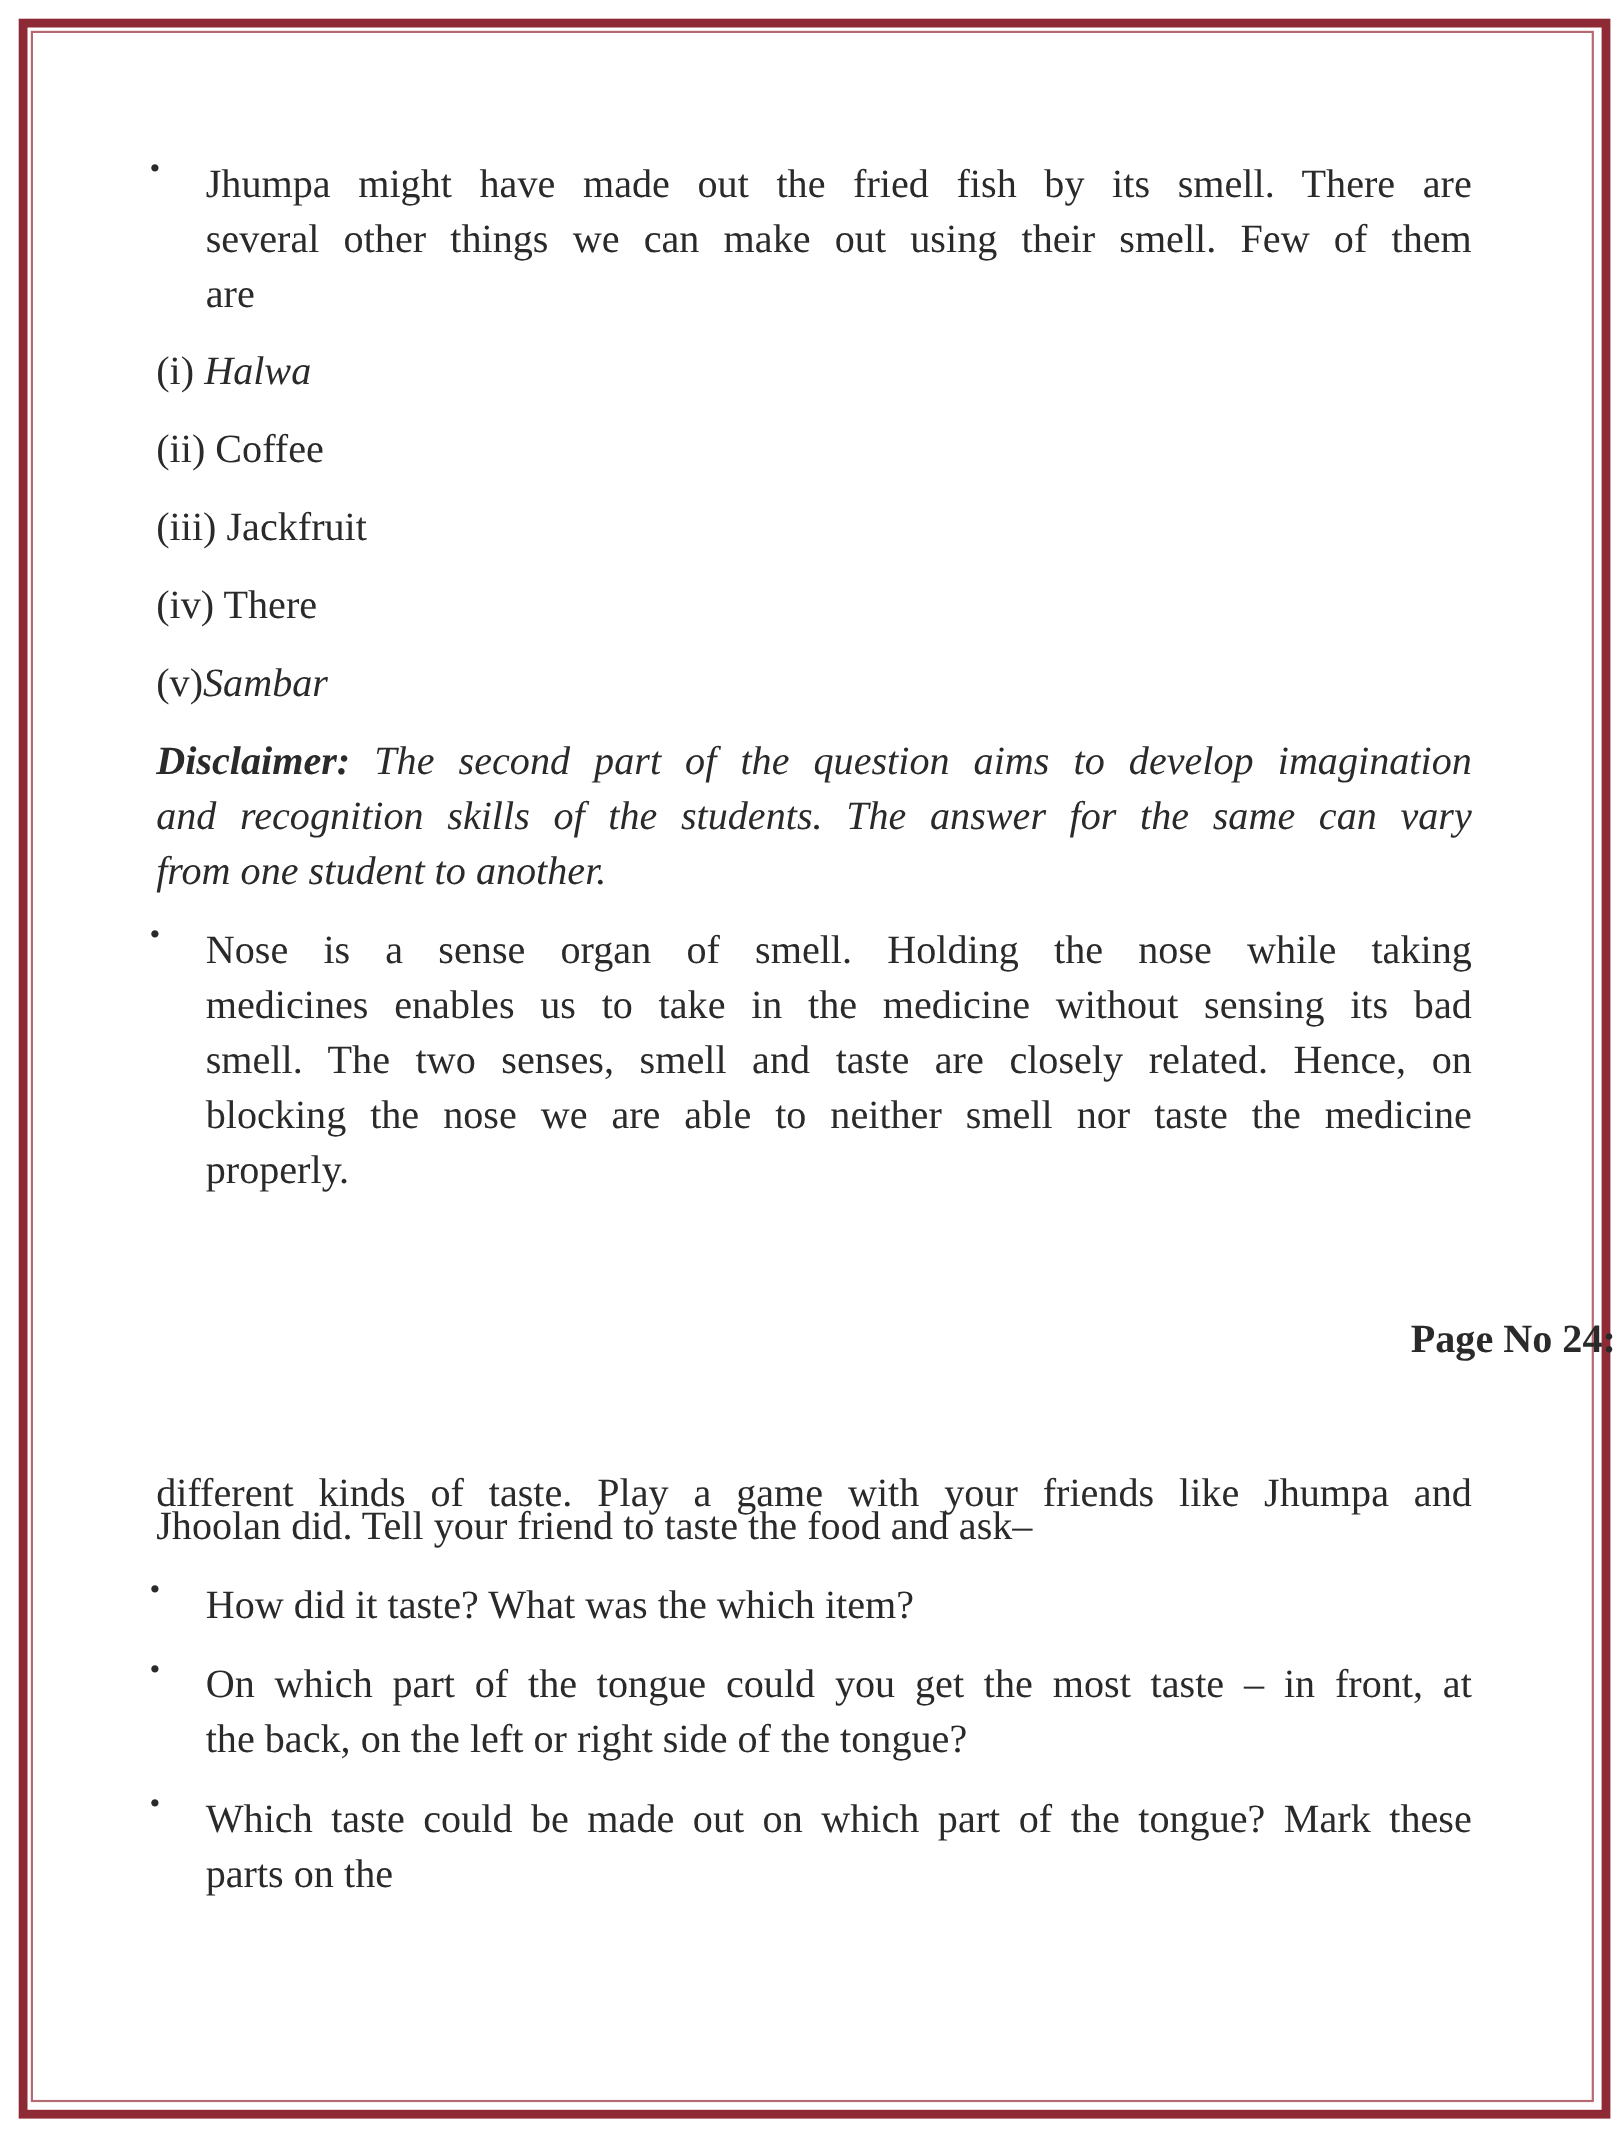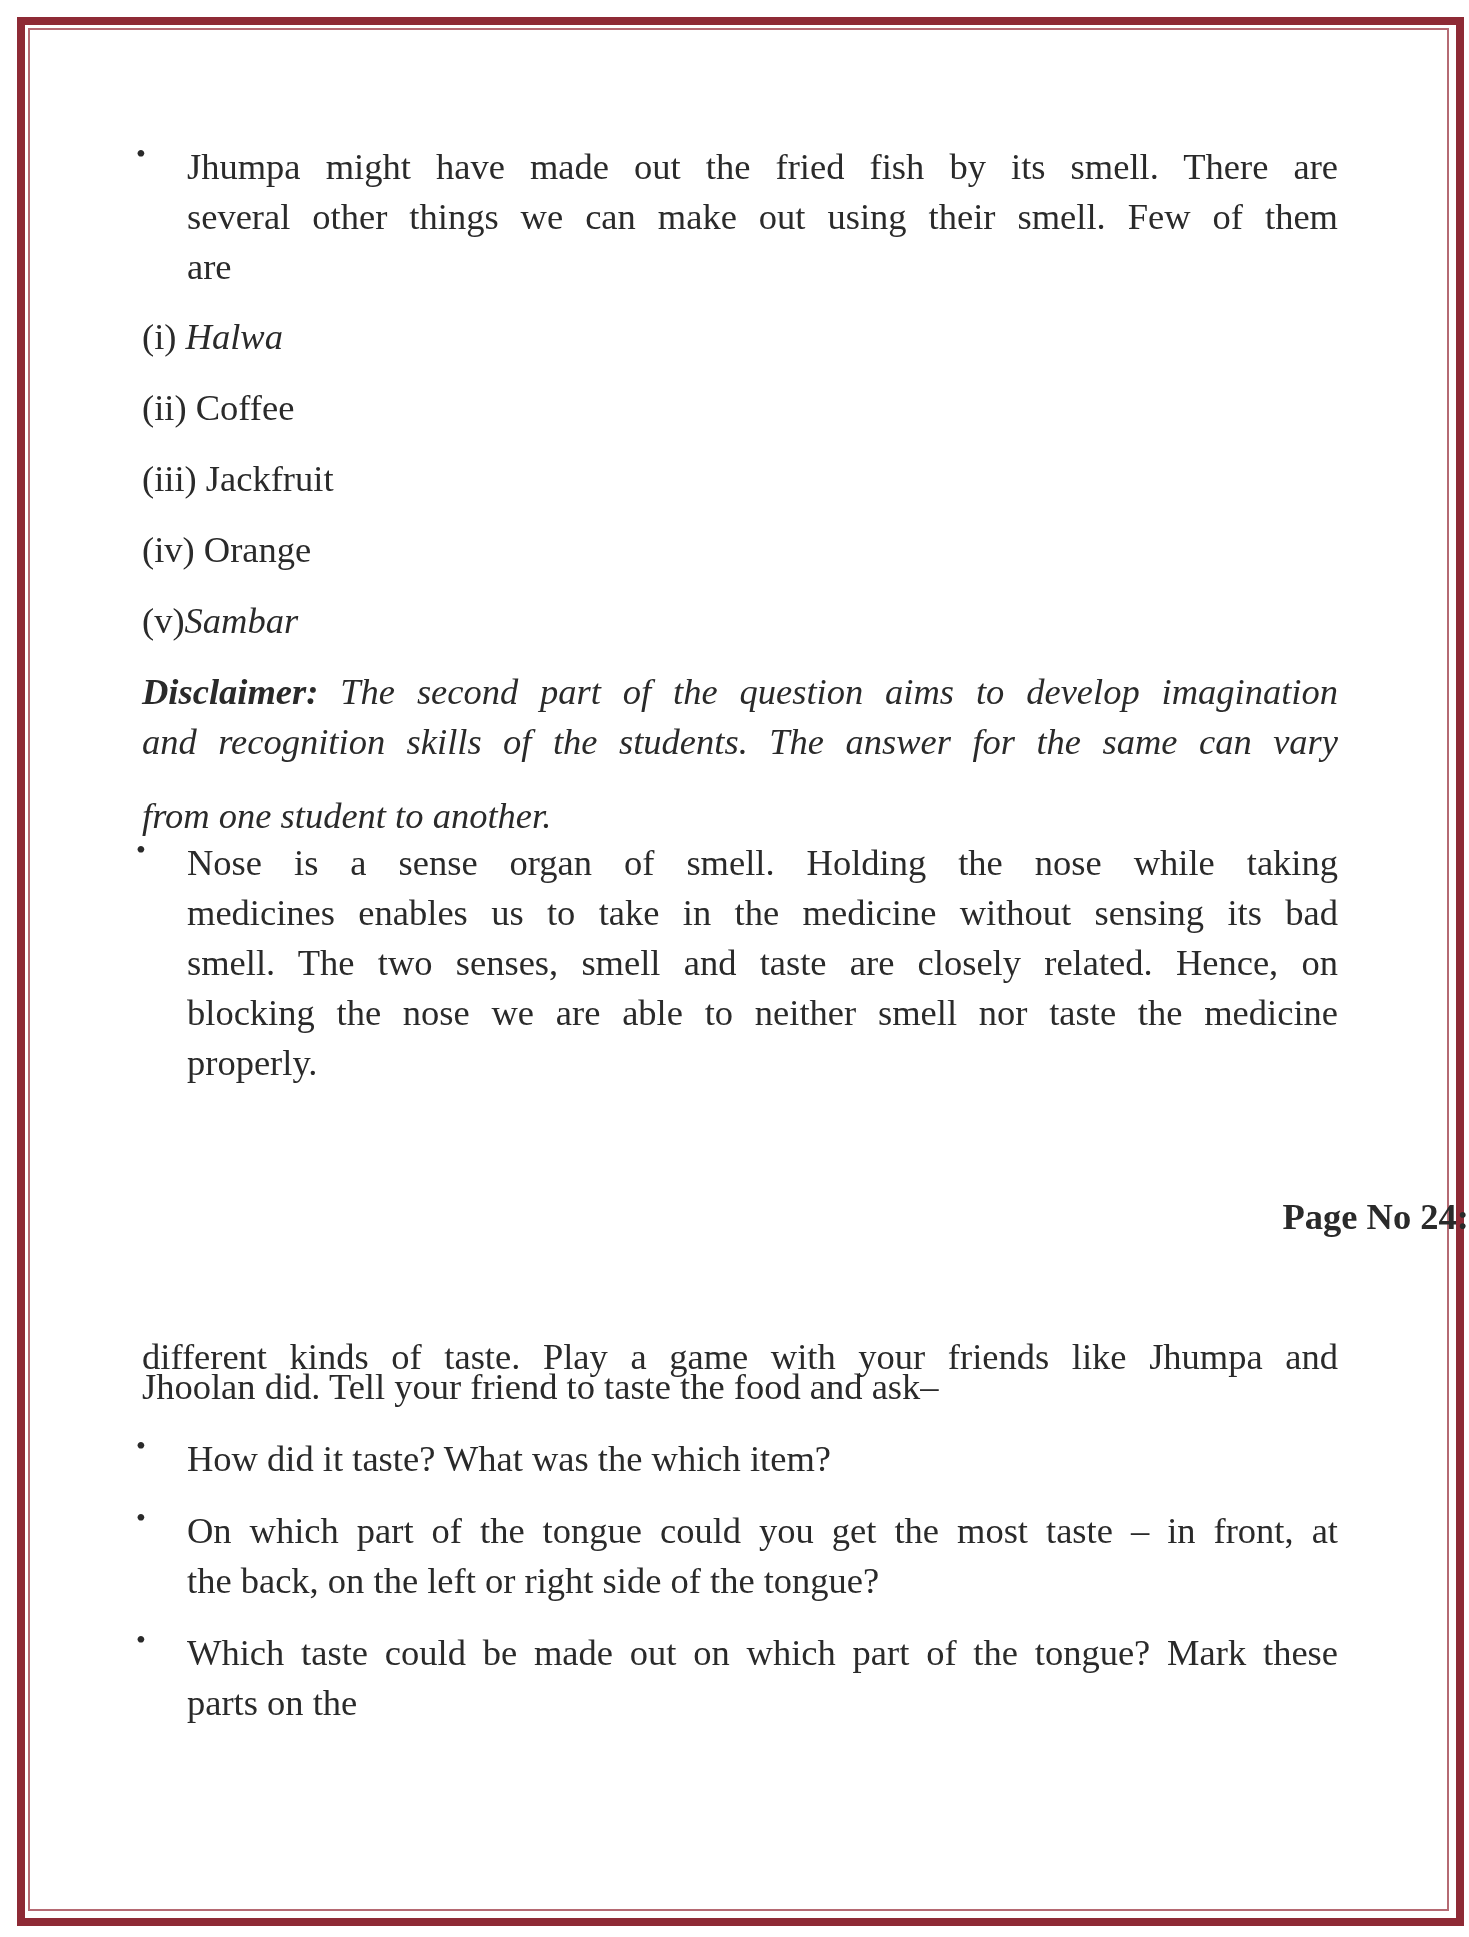--- a/index.html
+++ b/index.html
@@ -32,31 +32,31 @@
   <div class="txt" style="left:142px; top:312px;">
     <span>(i) </span><span class="i">Halwa</span>
   </div>
   <div class="txt" style="left:142px; top:383px;">
     <span>(ii) </span><span>Coffee</span>
   </div>
   <div class="txt" style="left:142px; top:454px;">
     <span>(iii) </span><span>Jackfruit</span>
   </div>
   <div class="txt" style="left:142px; top:525px;">
-    <span>(iv) </span><span>Orange</span>
+    <span>(iv) </span><span>There</span>
   </div>
   <div class="txt" style="left:142px; top:596px;">
     <span>(v)</span><span class="i">Sambar</span>
   </div>
 
   <div class="txt just i" style="left:142px; width:1196px; top:667px;">
     <span class="b">Disclaimer:</span><span> The second part of the question aims to develop imagination</span>
   </div>
   <div class="txt just i" style="left:142px; width:1196px; top:717px;">and recognition skills of the students. The answer for the same can vary</div>
-  <div class="txt i" style="left:142px; top:767px;margin-top:24px;">from one student to another.</div>
+  <div class="txt i" style="left:142px; top:767px;">from one student to another.</div>
 
   <span class="bullet" style="top:834px;">•</span>
   <div class="txt just" style="left:187px; width:1151px; top:838px;">Nose is a sense organ of smell. Holding the nose while taking</div>
   <div class="txt just" style="left:187px; width:1151px; top:888px;">medicines enables us to take in the medicine without sensing its bad</div>
   <div class="txt just" style="left:187px; width:1151px; top:938px;">smell. The two senses, smell and taste are closely related. Hence, on</div>
   <div class="txt just" style="left:187px; width:1151px; top:988px;">blocking the nose we are able to neither smell nor taste the medicine</div>
   <div class="txt" style="left:187px; top:1038px;">properly.</div>
 
   <div class="txt b center" style="top:1192px;">Page No 24:</div>
 

